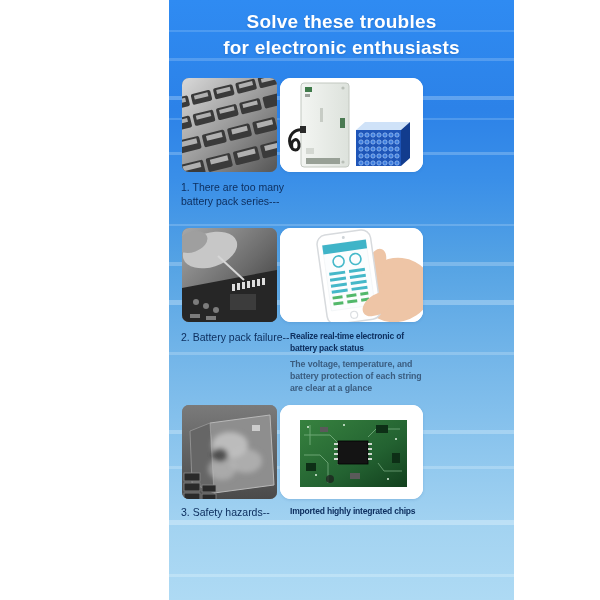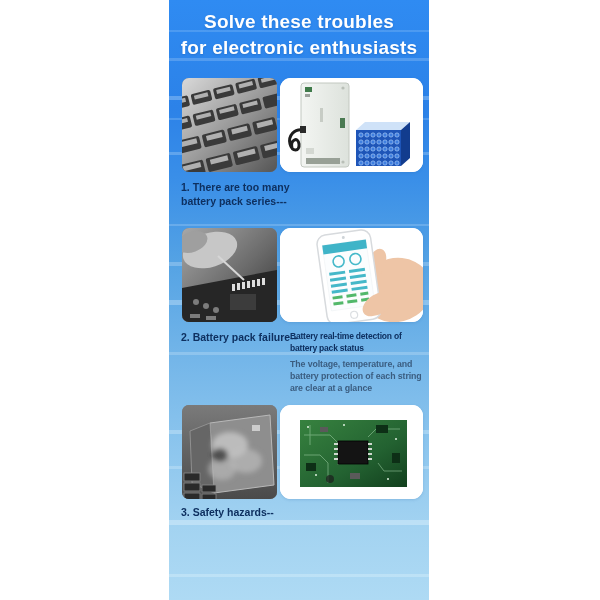--- a/index.html
+++ b/index.html
@@ -1,30 +1,31 @@
 <!DOCTYPE html>
 <html><head>
 <meta charset="utf-8">
 <style>
   html,body{margin:0;padding:0;}
   body{width:600px;height:600px;background:#ffffff;font-family:"Liberation Sans",sans-serif;position:relative;overflow:hidden;}
   .canvas{position:absolute;left:0;top:0;width:600px;height:600px;background:#ffffff;}
   .banner{
-    position:absolute;left:169px;top:0;width:260px;height:600px;
+    position:absolute;left:169px;top:0;width:312px;height:600px;
     background:linear-gradient(180deg,#2f8bf2 0%,#2c82e8 18%,#3a8fe8 30%,#55a3e4 44%,#74b6e9 60%,#8fc7ee 76%,#a3d3f1 88%,#aedaf4 100%);
     overflow:hidden;
+    padding-left:33px;
   }
   .streak{position:absolute;left:0;width:100%;background:#eaf7ff;pointer-events:none;}
   .hdr{position:absolute;left:0;top:9px;width:100%;text-align:center;color:#ffffff;font-weight:700;font-size:19px;line-height:26px;letter-spacing:.2px;text-shadow:0 1px 2px rgba(20,80,160,.35);}
   .row{position:absolute;left:0;width:100%;}
   .row1{top:78px;} .row2{top:228px;} .row3{top:405px;}
   .photo{position:absolute;left:13px;top:0;width:95px;height:94px;border-radius:7px;overflow:hidden;background:#777;}
   .photo svg{display:block;}
   .card{position:absolute;left:111px;top:0;width:143px;height:94px;border-radius:11px;background:#ffffff;overflow:hidden;box-shadow:0 1px 3px rgba(30,90,160,.18);}
-  .prob{position:absolute;left:12px;top:103px;width:120px;font-size:10.5px;line-height:13.5px;font-weight:700;color:#0e3060;white-space:pre-line;}
+  .prob{position:absolute;left:12px;top:103px;width:120px;font-size:10.5px;line-height:13.5px;font-weight:400;color:#0e3060;white-space:pre-line;}
   .sol{position:absolute;left:121px;top:103px;width:138px;}
   .sol-title{font-size:8.5px;line-height:11.5px;font-weight:700;color:#0e3060;white-space:pre-line;letter-spacing:-0.2px;}
   .sol-title.oneline{white-space:nowrap;}
   .sol-desc{margin-top:4px;font-size:8.8px;line-height:12.2px;font-weight:600;color:#3b5d80;white-space:pre-line;letter-spacing:-0.1px;}
 </style>
 </head>
 <body>
 
 <div class="canvas">
   <div class="banner">
@@ -240,21 +241,21 @@
                 <rect x="78" y="72" width="8" height="3"></rect>
             </g>
             <circle cx="69" cy="87" r="3.5" fill="none" stroke="#dcdfe2" stroke-width="1.2"></circle>
           </g>
 
           <ellipse cx="98" cy="76" rx="17" ry="10" fill="#eec5a6" transform="rotate(-32 98 76)"></ellipse>
         </svg>
       </div>
       <div class="prob">2. Battery pack failure--</div>
       <div class="sol">
-        <div class="sol-title">Battery real-time detection of
+        <div class="sol-title">Realize real-time electronic of
 battery pack status</div>
         <div class="sol-desc">The voltage, temperature, and
 battery protection of each string
 are clear at a glance</div>
       </div>
     </section>
 
     <section class="row row3">
       <div class="photo">
         <svg width="95" height="95" viewBox="0 0 95 95" xmlns="http://www.w3.org/2000/svg">
@@ -329,17 +330,18 @@
           </g>
           <g fill="#5a5a5a">
             <rect x="40" y="22" width="8" height="5"></rect>
               <rect x="70" y="68" width="10" height="6"></rect>
           </g>
           <circle cx="50" cy="74" r="4" fill="#1c1c1c" opacity="0.7"></circle>
         </svg>
       </div>
       <div class="prob" style="top:101px">3. Safety hazards--</div>
       <div class="sol" style="top:101px">
+        <div class="sol-title oneline">Imported highly integrated chips</div>
       </div>
     </section>
 
   </div>
 </div>
 
 </body></html>

